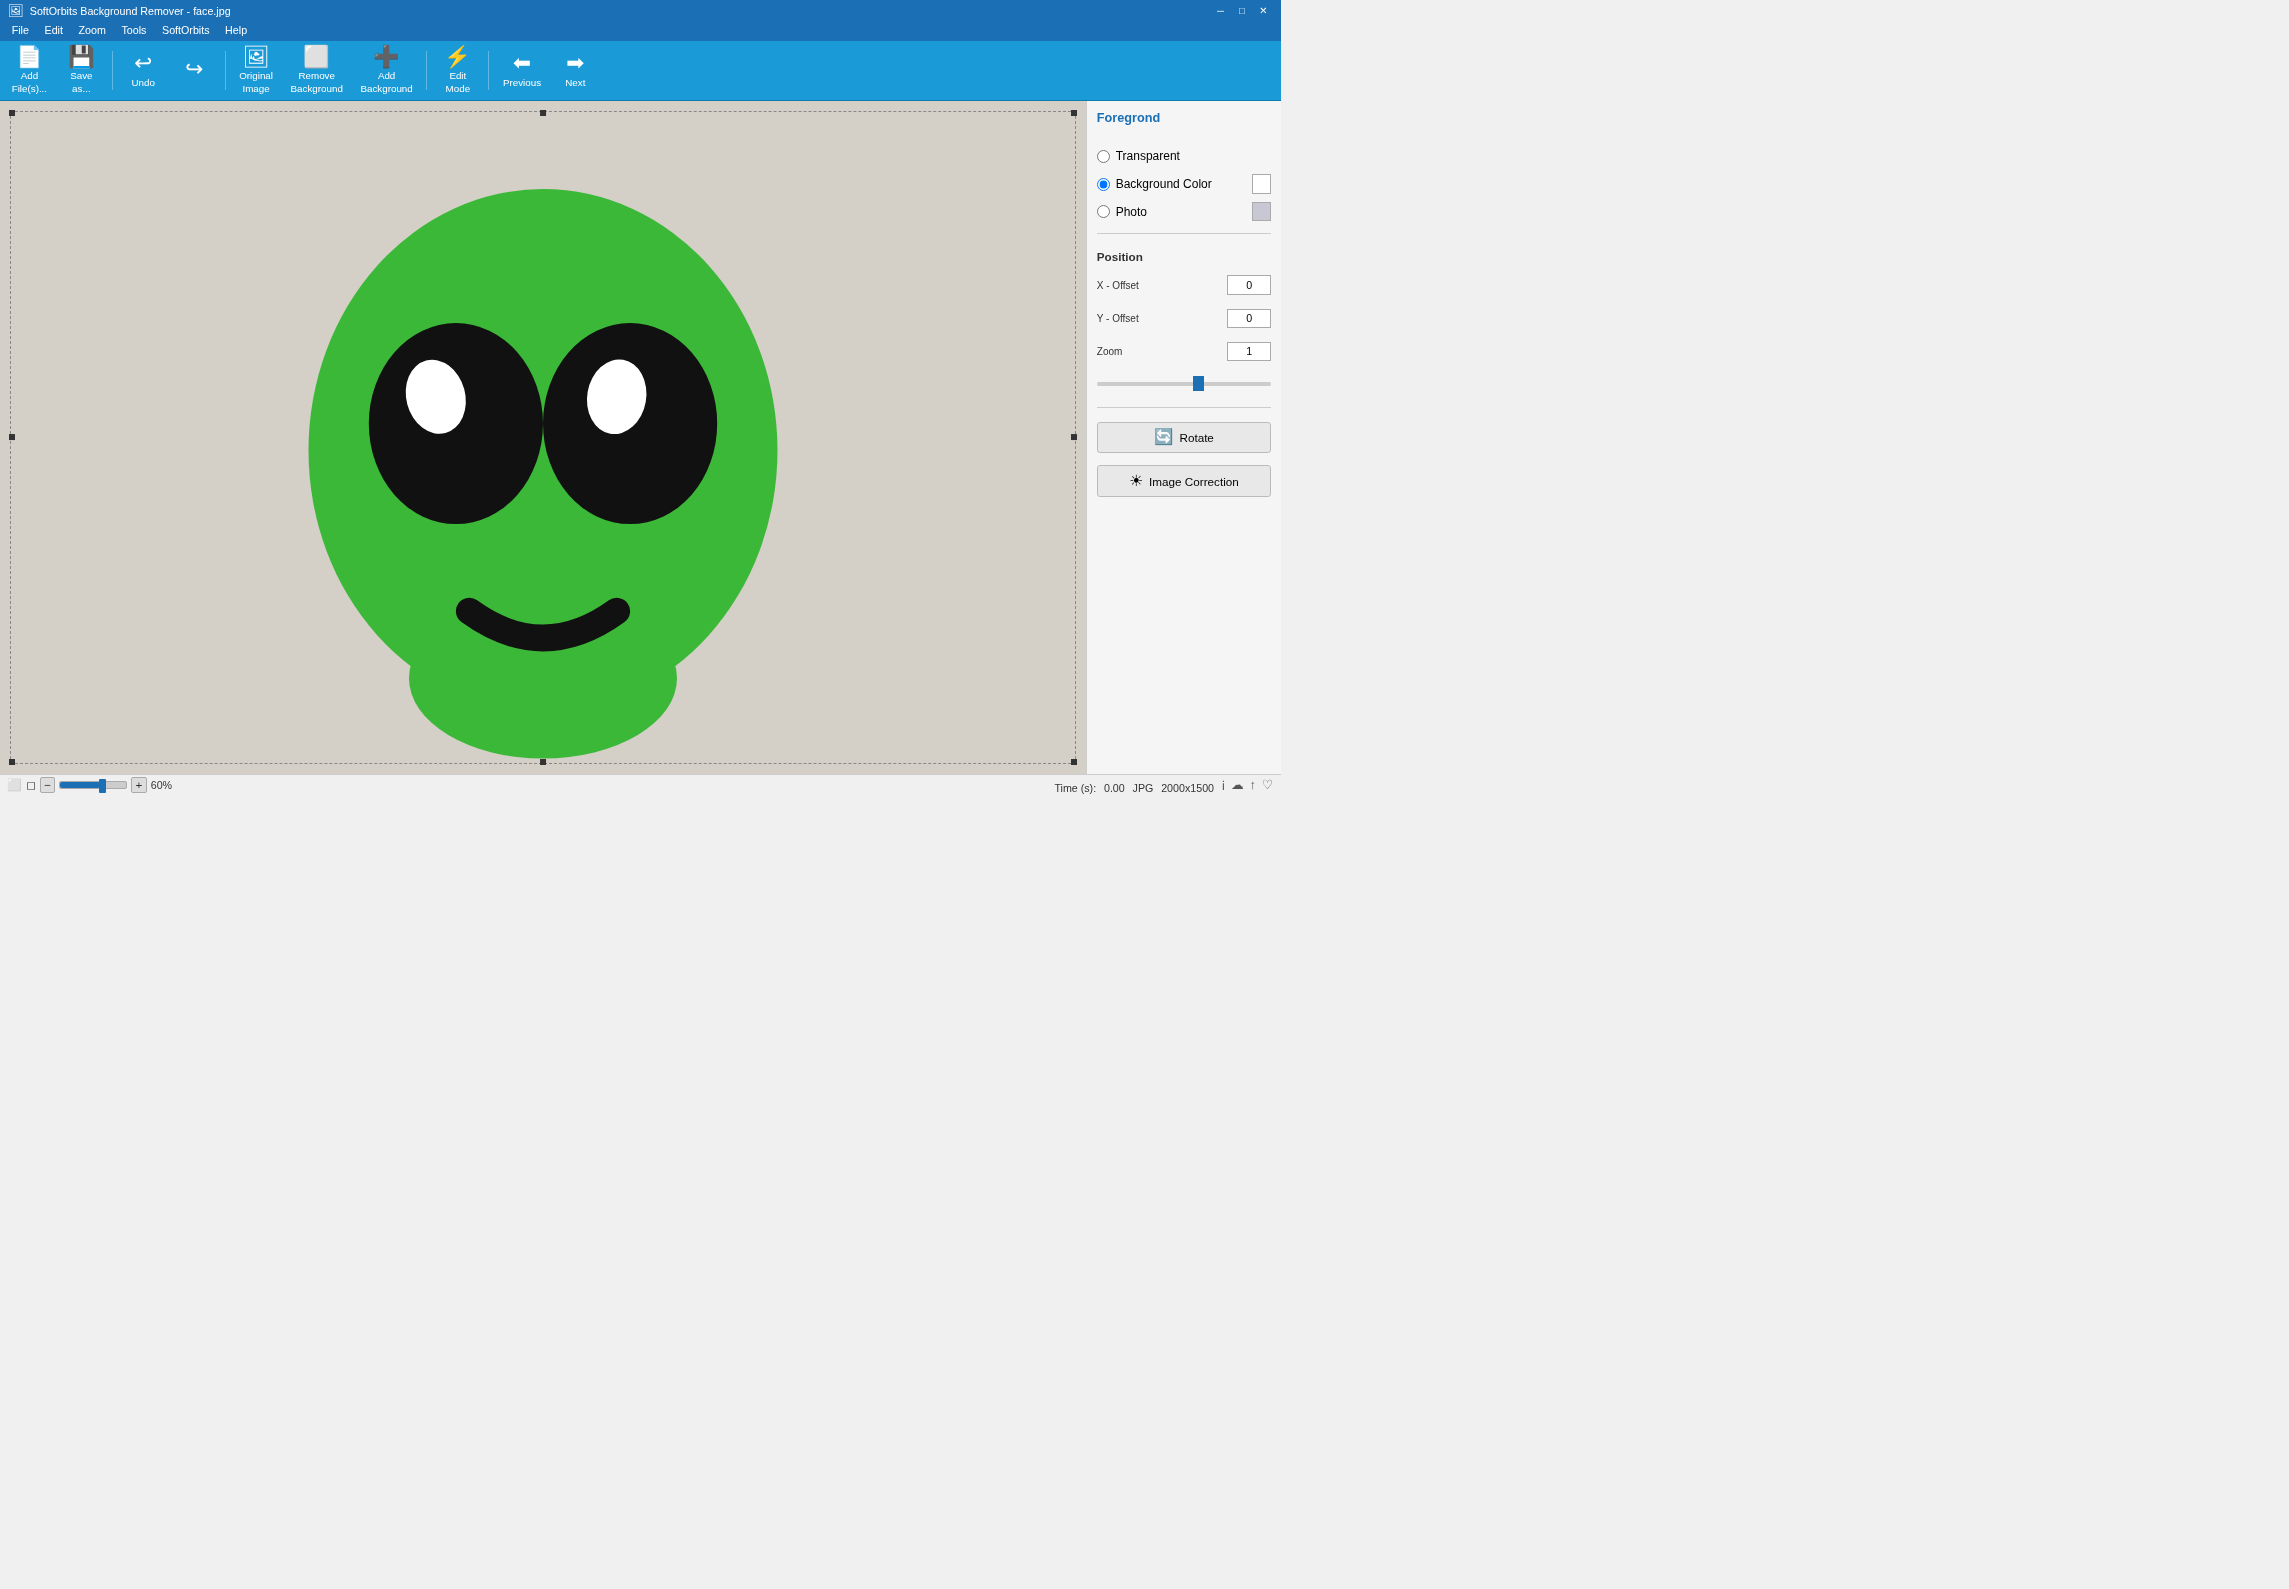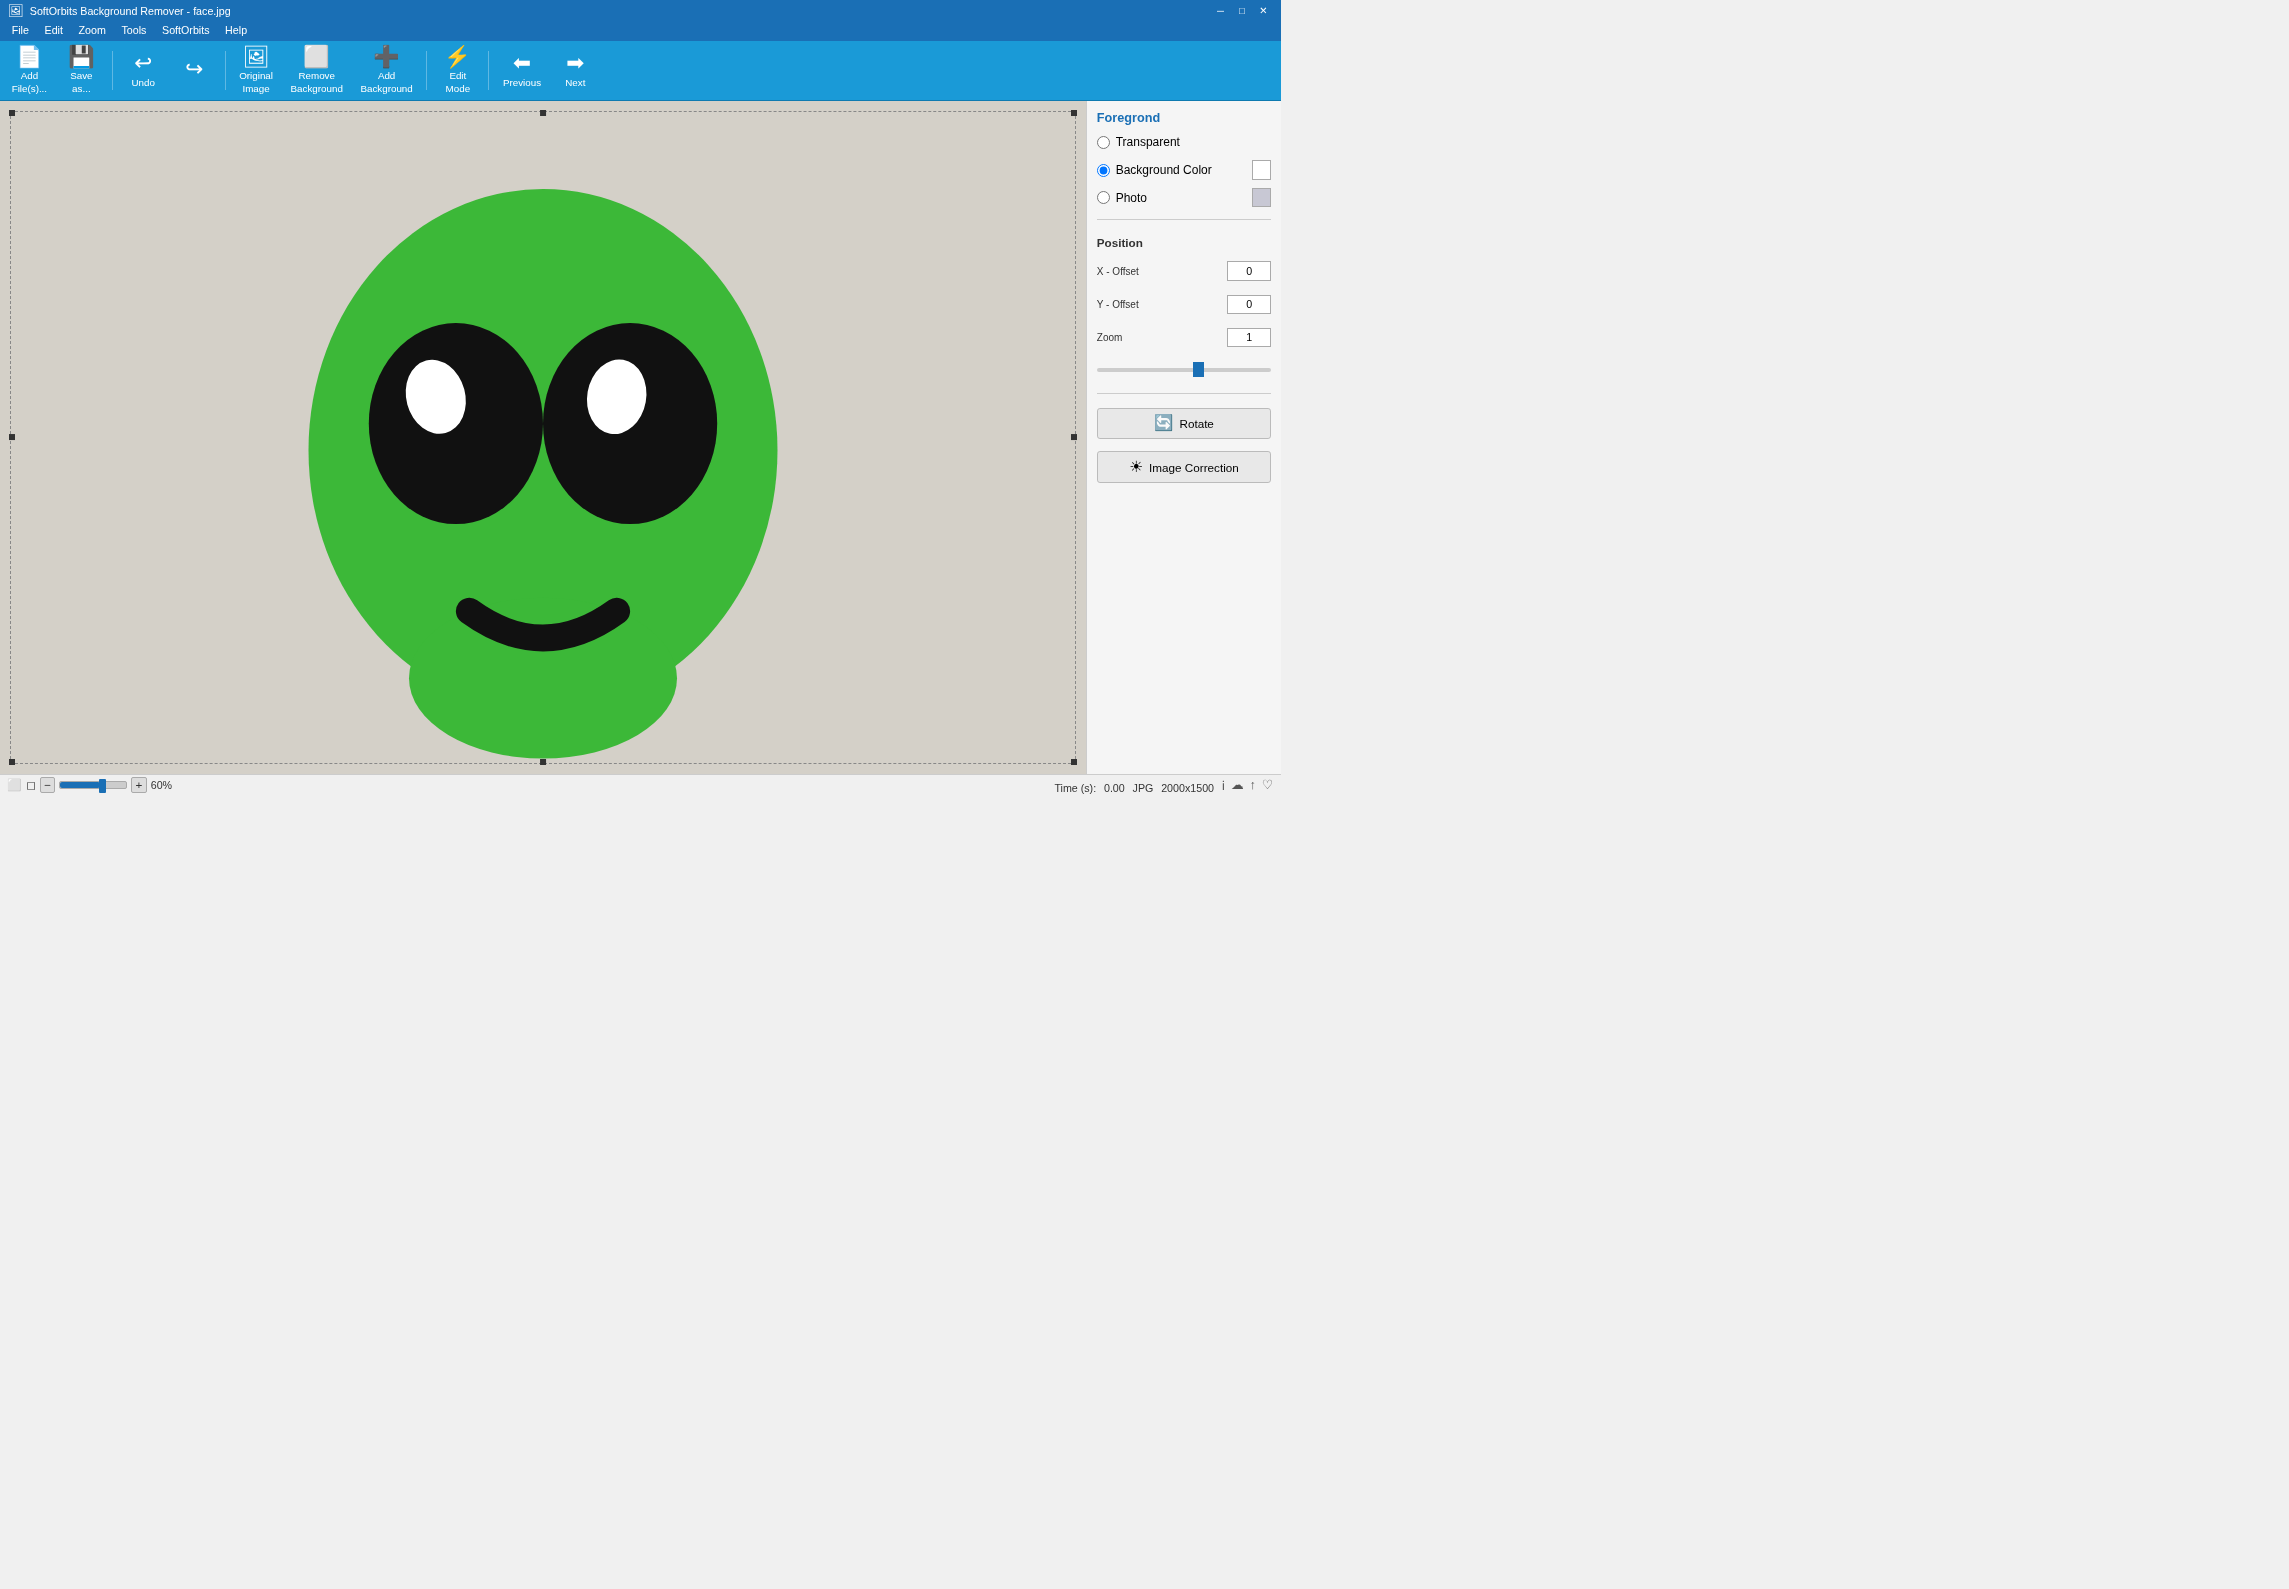--- a/index.html
+++ b/index.html
@@ -132,21 +132,21 @@
       display: flex;
       flex-direction: column;
       gap: 7.8px;
       overflow-y: auto;
     }
 
     .panel-section-title {
       font-size: 12.7px;
       font-weight: 600;
       color: #1a6fb5;
-      margin-bottom: 0;
+      margin-bottom: 14px;
     }
 
     .radio-row {
       display: flex;
       align-items: center;
       gap: 5.9px;
       margin: 2.9px 0;
     }
     .radio-row input[type=radio] { cursor: pointer; }
     .radio-row label { font-size: 12px; cursor: pointer; }

